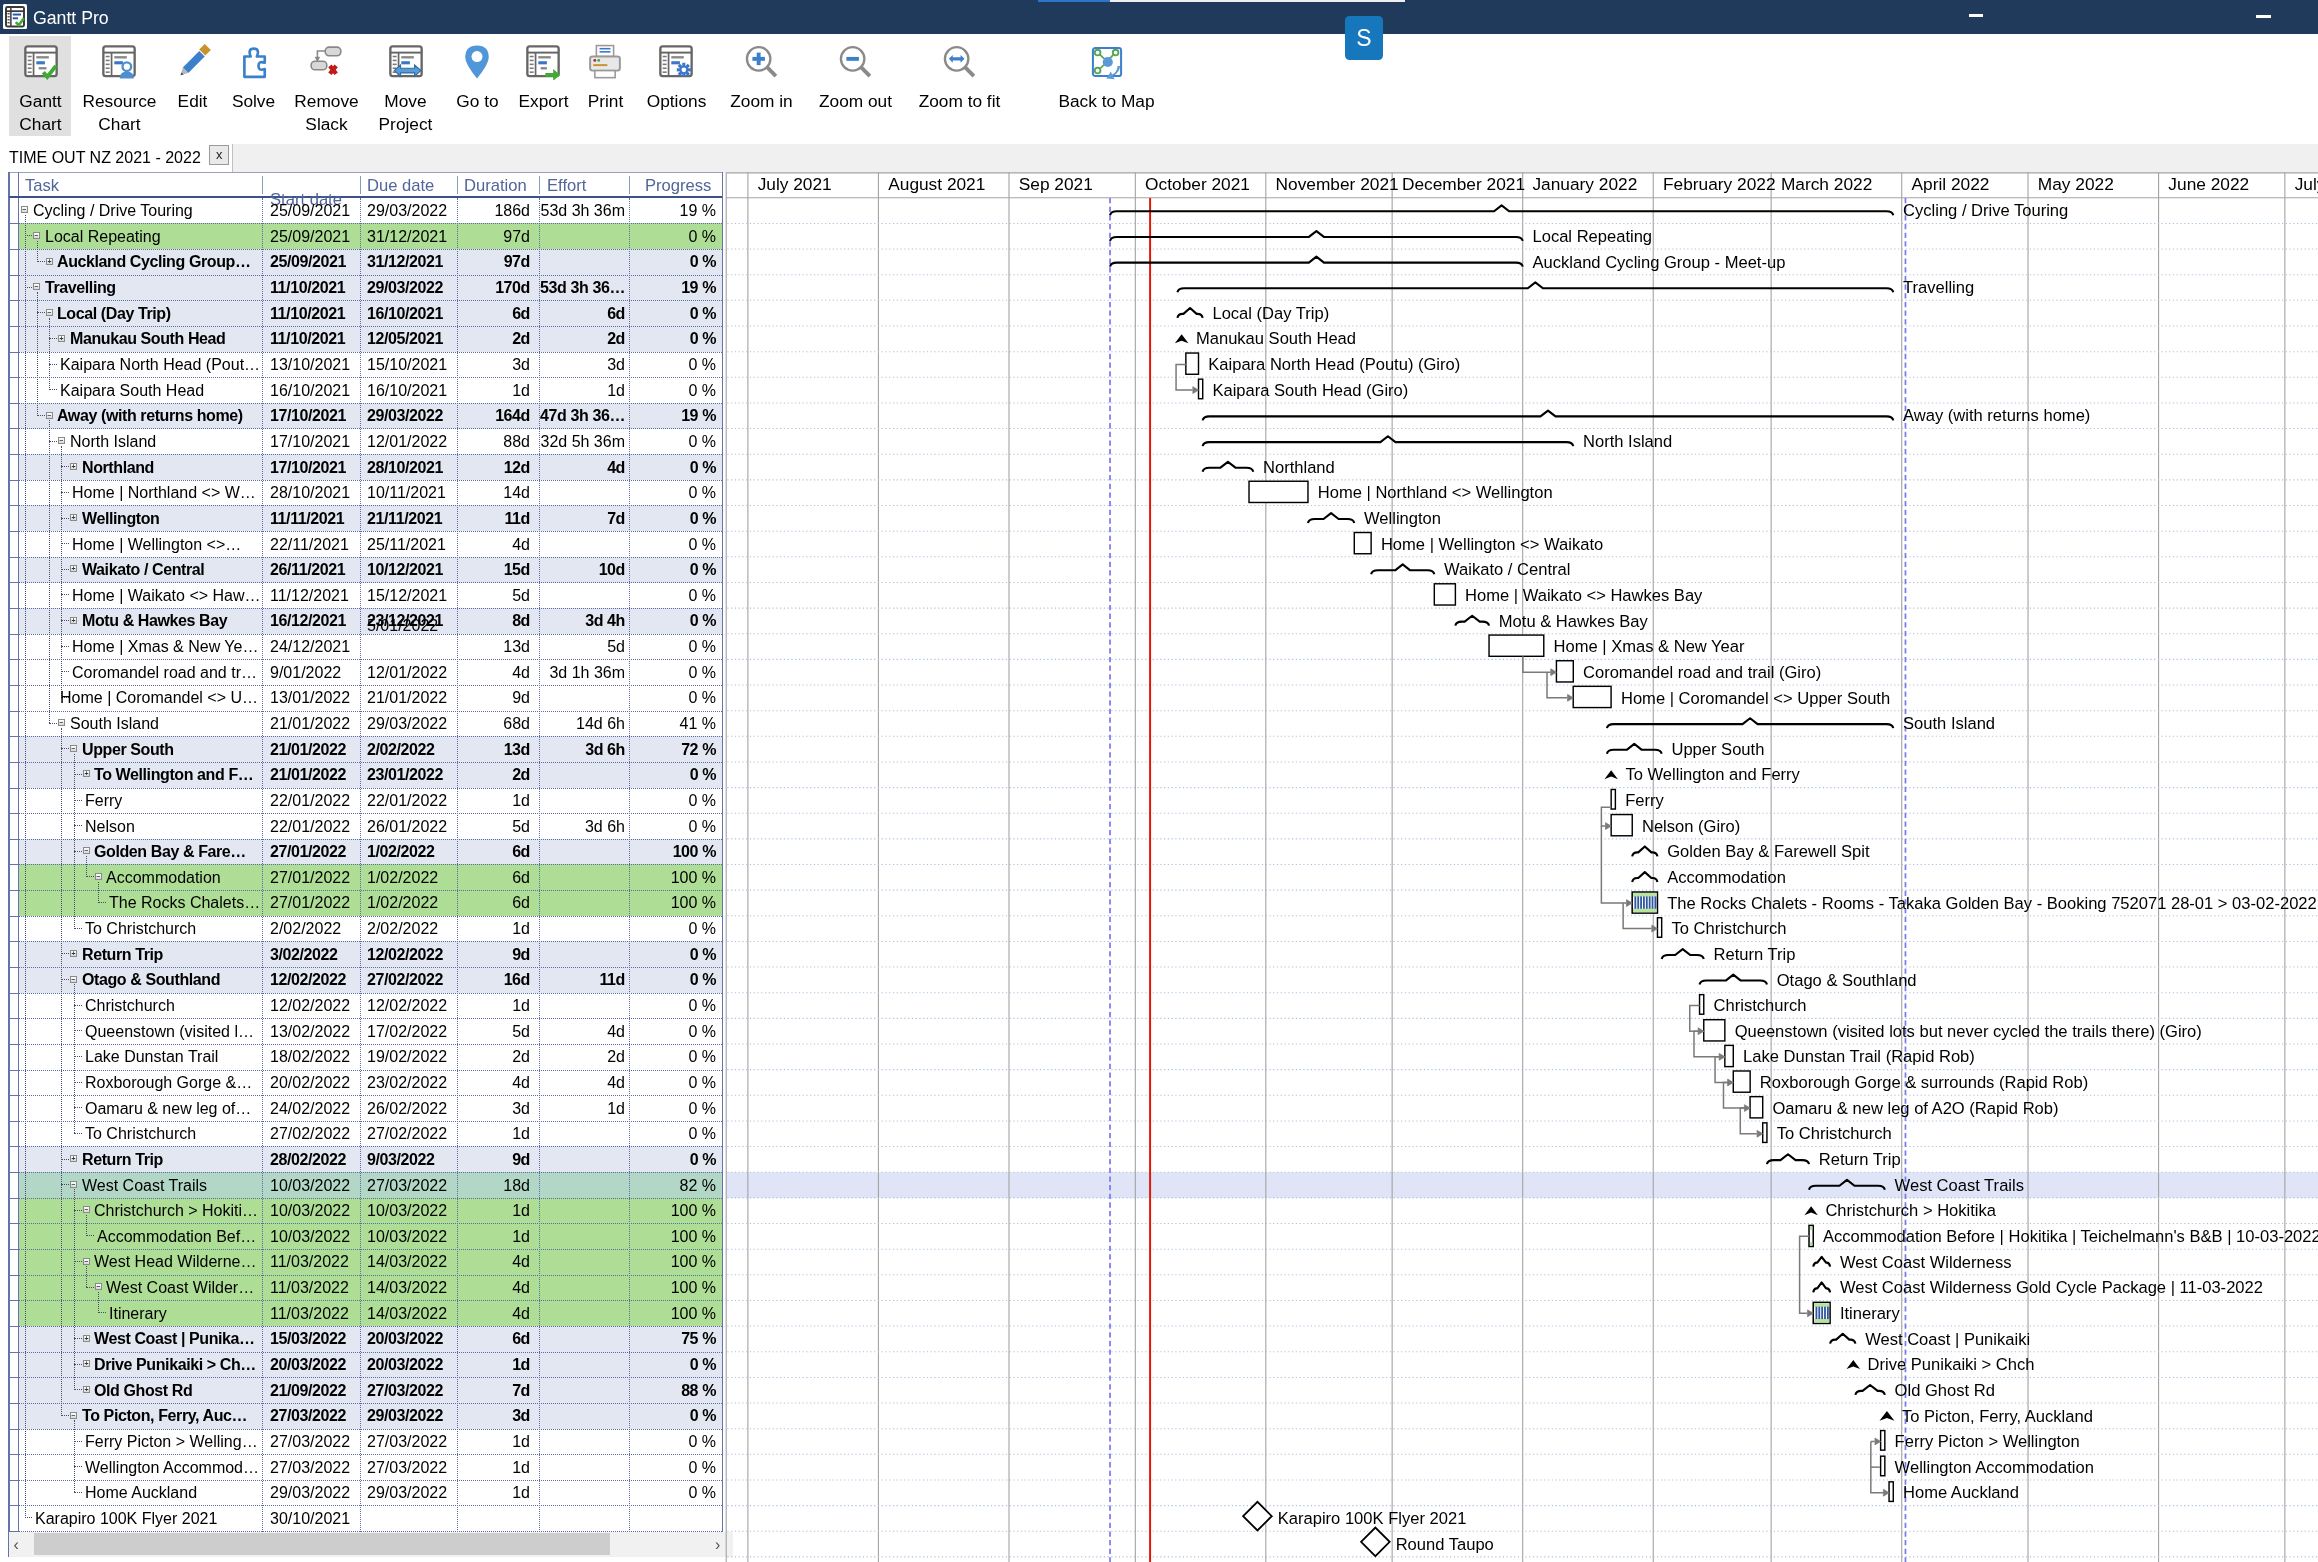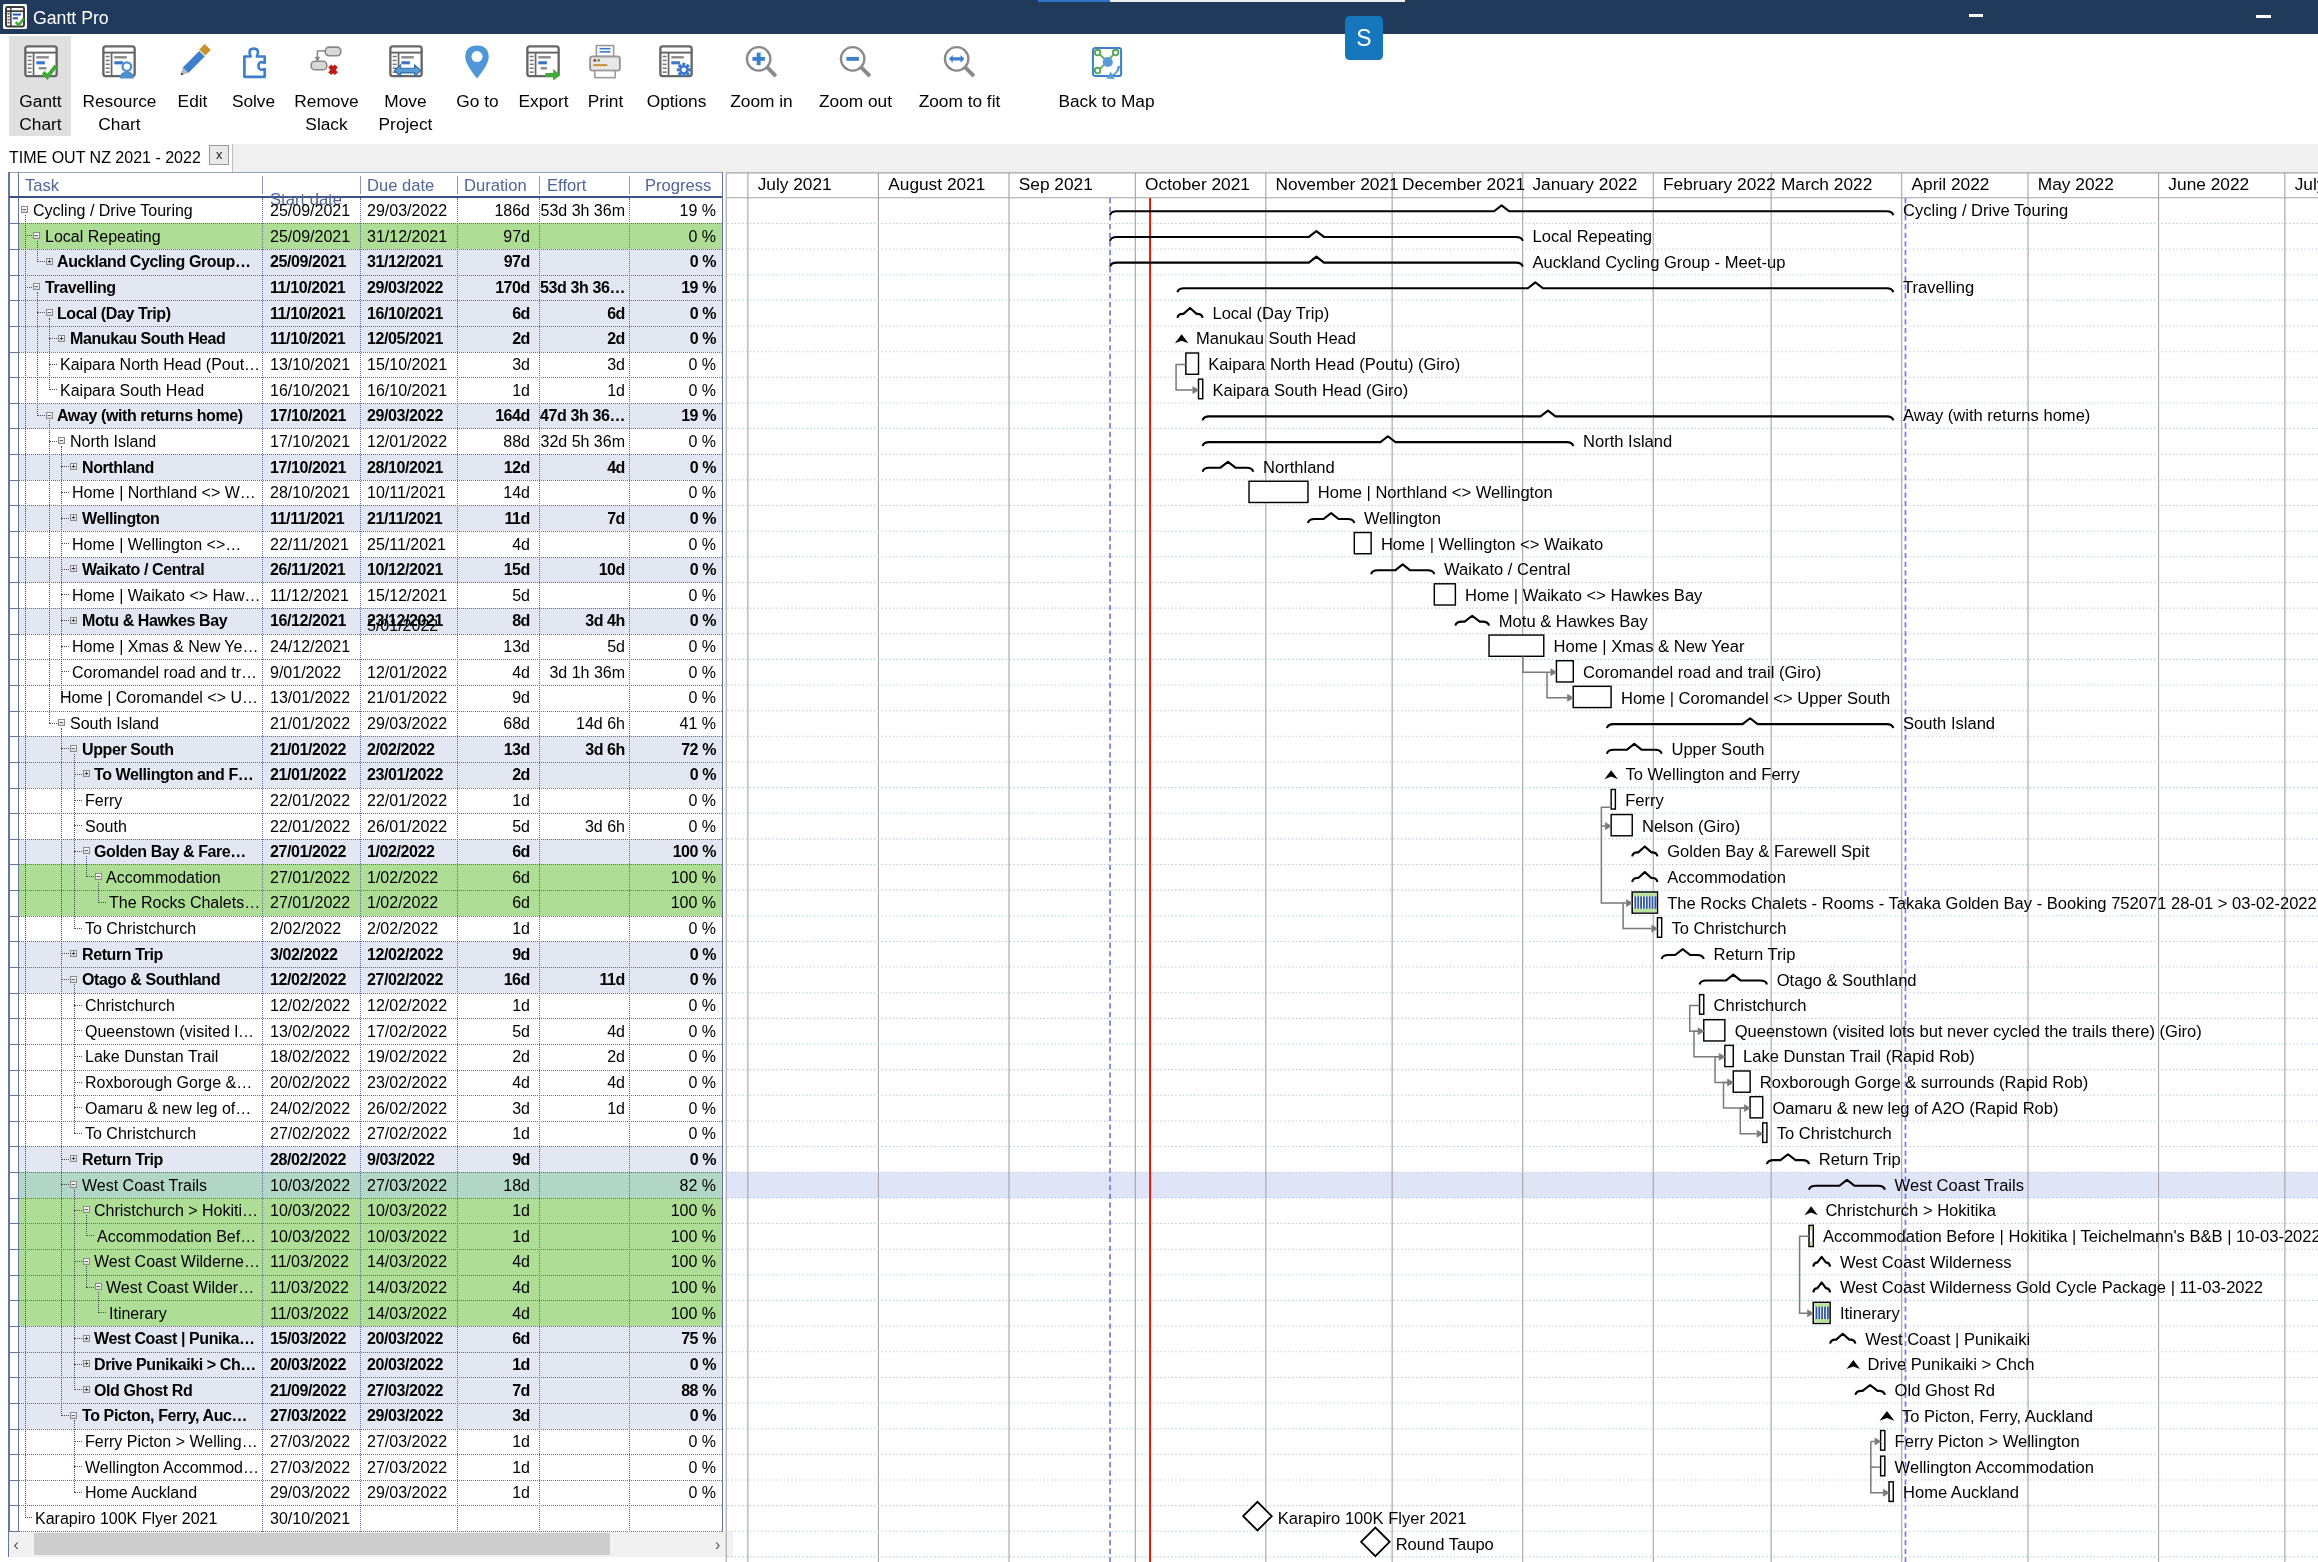--- a/index.html
+++ b/index.html
@@ -550,21 +550,21 @@
 <div class="t b" style="left:94px;top:767px">To Wellington and F…</div>
 <div class="t b" style="left:270px;top:767px">21/01/2022</div>
 <div class="t b" style="left:367px;top:767px">23/01/2022</div>
 <div class="t b" style="left:379px;top:767px;width:151px;text-align:right">2d</div>
 <div class="t b" style="left:565px;top:767px;width:151px;text-align:right">0 %</div>
 <div class="t" style="left:85px;top:793px">Ferry</div>
 <div class="t" style="left:270px;top:793px">22/01/2022</div>
 <div class="t" style="left:367px;top:793px">22/01/2022</div>
 <div class="t" style="left:379px;top:793px;width:151px;text-align:right">1d</div>
 <div class="t" style="left:565px;top:793px;width:151px;text-align:right">0 %</div>
-<div class="t" style="left:85px;top:819px">South</div>
+<div class="t" style="left:85px;top:819px">Nelson</div>
 <div class="t" style="left:270px;top:819px">22/01/2022</div>
 <div class="t" style="left:367px;top:819px">26/01/2022</div>
 <div class="t" style="left:379px;top:819px;width:151px;text-align:right">5d</div>
 <div class="t" style="left:474px;top:819px;width:151px;text-align:right">3d 6h</div>
 <div class="t" style="left:565px;top:819px;width:151px;text-align:right">0 %</div>
 <div class="ic" style="left:83px;top:847px">−</div>
 <div class="t b" style="left:94px;top:844px">Golden Bay &amp; Fare…</div>
 <div class="t b" style="left:270px;top:844px">27/01/2022</div>
 <div class="t b" style="left:367px;top:844px">1/02/2022</div>
 <div class="t b" style="left:379px;top:844px;width:151px;text-align:right">6d</div>
@@ -649,21 +649,21 @@
 <div class="t" style="left:270px;top:1203px">10/03/2022</div>
 <div class="t" style="left:367px;top:1203px">10/03/2022</div>
 <div class="t" style="left:379px;top:1203px;width:151px;text-align:right">1d</div>
 <div class="t" style="left:565px;top:1203px;width:151px;text-align:right">100 %</div>
 <div class="t" style="left:97px;top:1229px">Accommodation Bef…</div>
 <div class="t" style="left:270px;top:1229px">10/03/2022</div>
 <div class="t" style="left:367px;top:1229px">10/03/2022</div>
 <div class="t" style="left:379px;top:1229px;width:151px;text-align:right">1d</div>
 <div class="t" style="left:565px;top:1229px;width:151px;text-align:right">100 %</div>
 <div class="ic" style="left:83px;top:1258px">−</div>
-<div class="t" style="left:94px;top:1254px">West Coast Wilderne…</div>
+<div class="t" style="left:94px;top:1254px">West Head Wilderne…</div>
 <div class="t" style="left:270px;top:1254px">11/03/2022</div>
 <div class="t" style="left:367px;top:1254px">14/03/2022</div>
 <div class="t" style="left:379px;top:1254px;width:151px;text-align:right">4d</div>
 <div class="t" style="left:565px;top:1254px;width:151px;text-align:right">100 %</div>
 <div class="ic" style="left:95px;top:1283px">−</div>
 <div class="t" style="left:106px;top:1280px">West Coast Wilder…</div>
 <div class="t" style="left:270px;top:1280px">11/03/2022</div>
 <div class="t" style="left:367px;top:1280px">14/03/2022</div>
 <div class="t" style="left:379px;top:1280px;width:151px;text-align:right">4d</div>
 <div class="t" style="left:565px;top:1280px;width:151px;text-align:right">100 %</div>

